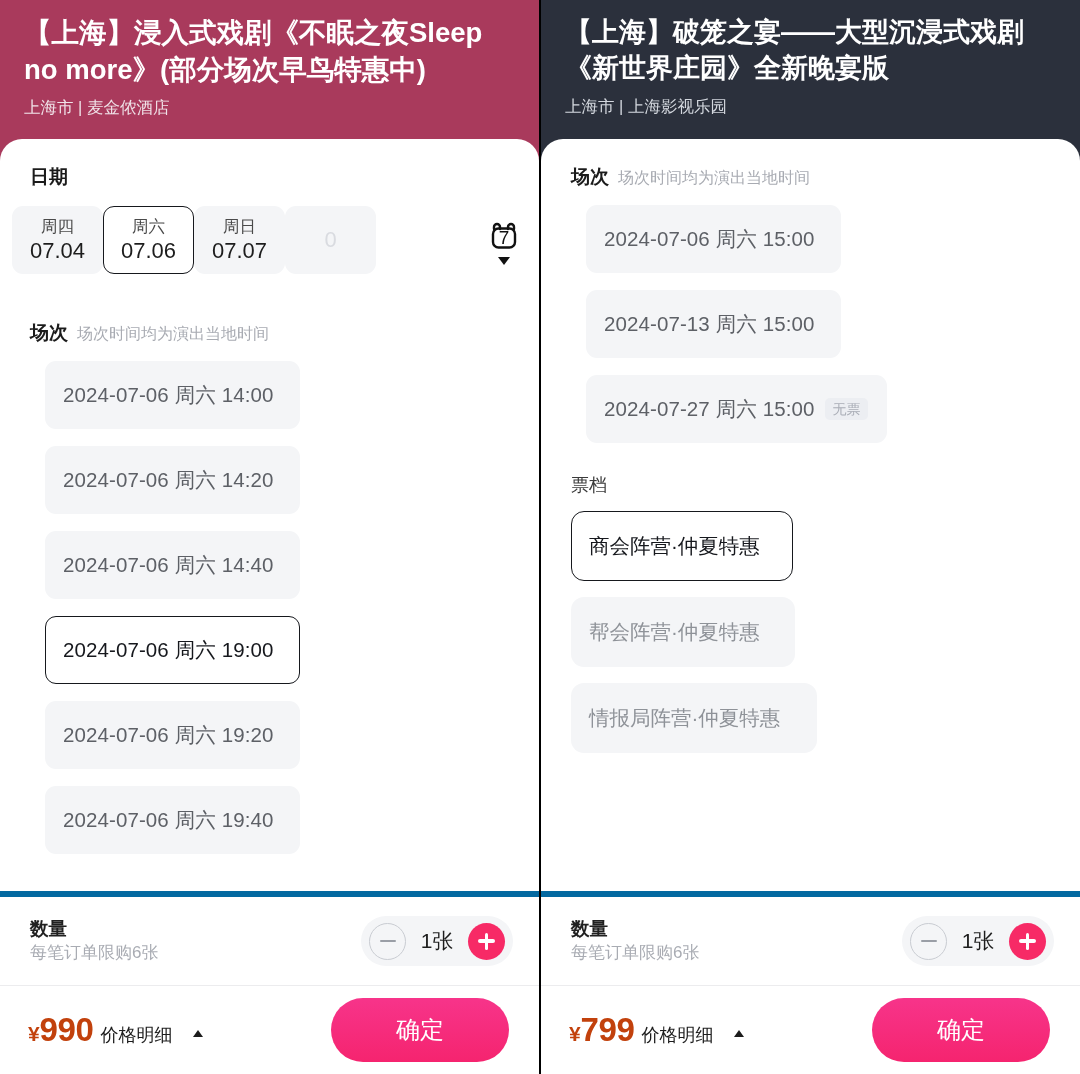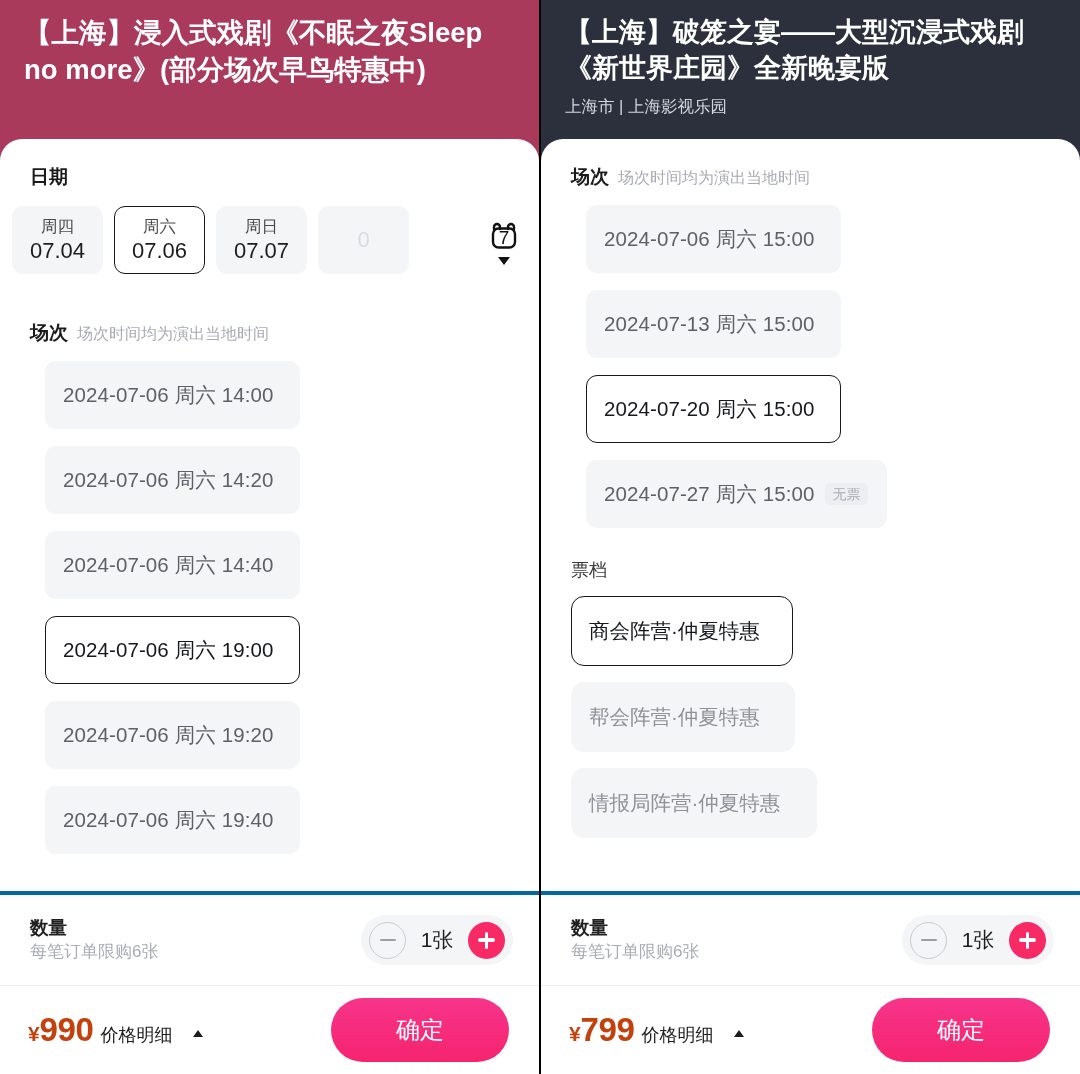--- a/index.html
+++ b/index.html
@@ -92,21 +92,20 @@
   .date-row-wrap {
     margin-top: 16px;
     display: flex;
     align-items: center;
     padding-left: 12px;
     padding-right: 8px;
     gap: 0;
   }
   .date-strip {
     display: flex;
-    gap: 11px;
     overflow: hidden;
     flex: 1 1 auto;
     padding-left: 0px;
     mask-image: linear-gradient(to right, #000 0 92%, rgba(0,0,0,0.18) 100%);
     -webkit-mask-image: linear-gradient(to right, #000 0 92%, rgba(0,0,0,0.18) 100%);
   }
   .date-chip {
     flex: 0 0 auto;
     width: 91px; height: 68px;
     background: #f4f5f7;
@@ -201,21 +200,21 @@
     border-color: #16181d;
     color: #16181d;
     width: 222px;
   }
   .tier-chip.w2 { width: 246px; }
 
   
   .qty-bar {
     flex: 0 0 auto;
     height: 94px;
-    border-top: 4px solid #0369a1;
+    border-top: 6px solid #0369a1;
     display: flex;
     align-items: center;
     justify-content: space-between;
     padding: 0 26px 0 30px;
     background: #fff;
   }
   .qty-left .t1 { font-size: 18.5px; font-weight: 700; color: #202020; line-height: 1.35; }
   .qty-left .t2 { font-size: 17px; color: #a9acb3; line-height: 1.35; }
   .stepper {
     display: flex; align-items: center;
@@ -282,20 +281,21 @@
 </style>
 </head>
 <body>
 
 <div class="screen">
 
   <div class="panel left">
 
     <div class="header">
       <h1>【上海】浸入式戏剧《不眠之夜Sleep no more》(部分场次早鸟特惠中)</h1>
+      <div class="venue">上海市 | 麦金侬酒店</div>
     </div>
 
     <div class="sheet">
       <div class="scroll-area">
 
         <div class="section-title lbl-date">
           <span>日期</span>
         </div>
 
         <div class="date-row-wrap">
@@ -409,23 +409,20 @@
           <span class="hint">场次时间均为演出当地时间</span>
         </div>
 
         <div class="chip-list">
           <div class="sess-chip">
             <span>2024-07-06 周六 15:00</span>
           </div>
           <div class="sess-chip">
             <span>2024-07-13 周六 15:00</span>
           </div>
-          <div class="sess-chip selected">
-            <span>2024-07-20 周六 15:00</span>
-          </div>
           <div class="sess-chip wide">
             <span>2024-07-27 周六 15:00</span>
             <span class="badge-none">无票</span>
           </div>
         </div>
 
         <div class="section-title lbl-tier">
           <span>票档</span>
         </div>
 

